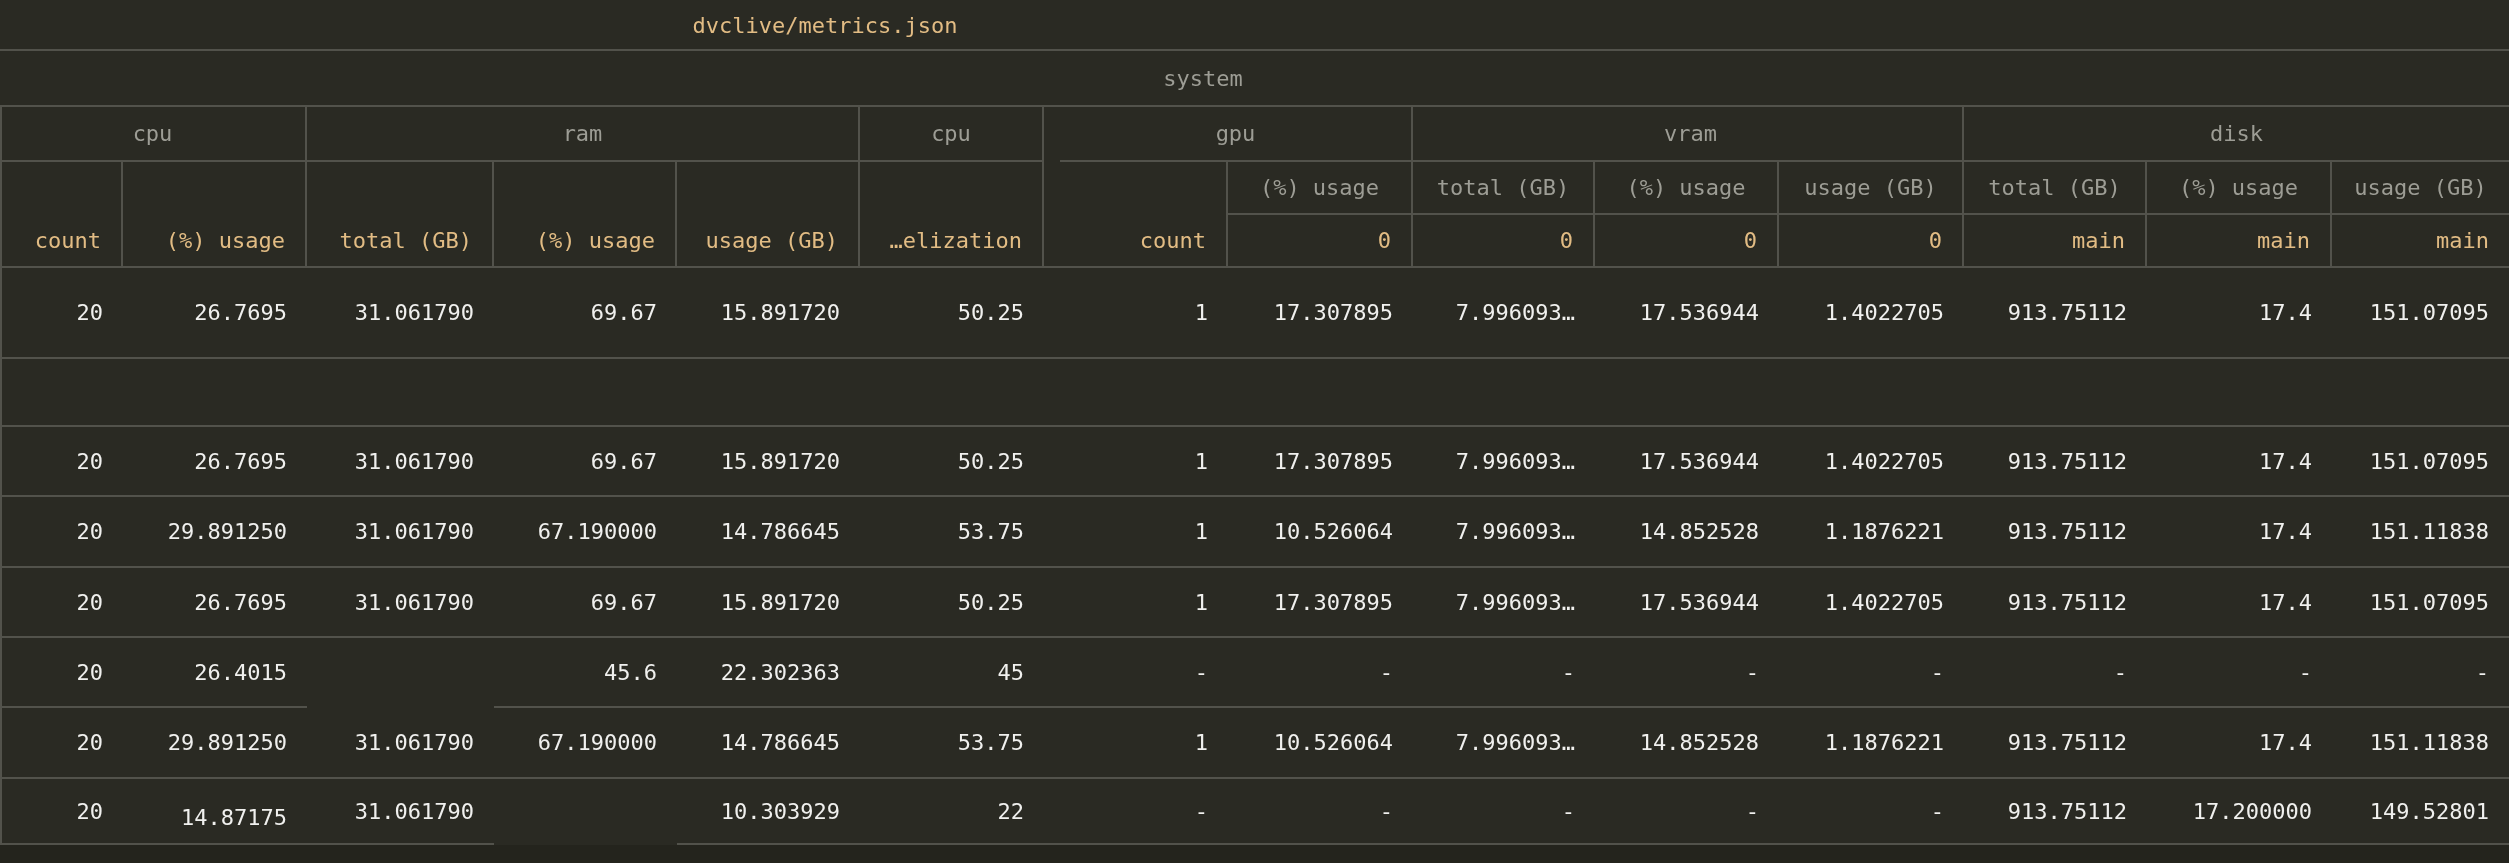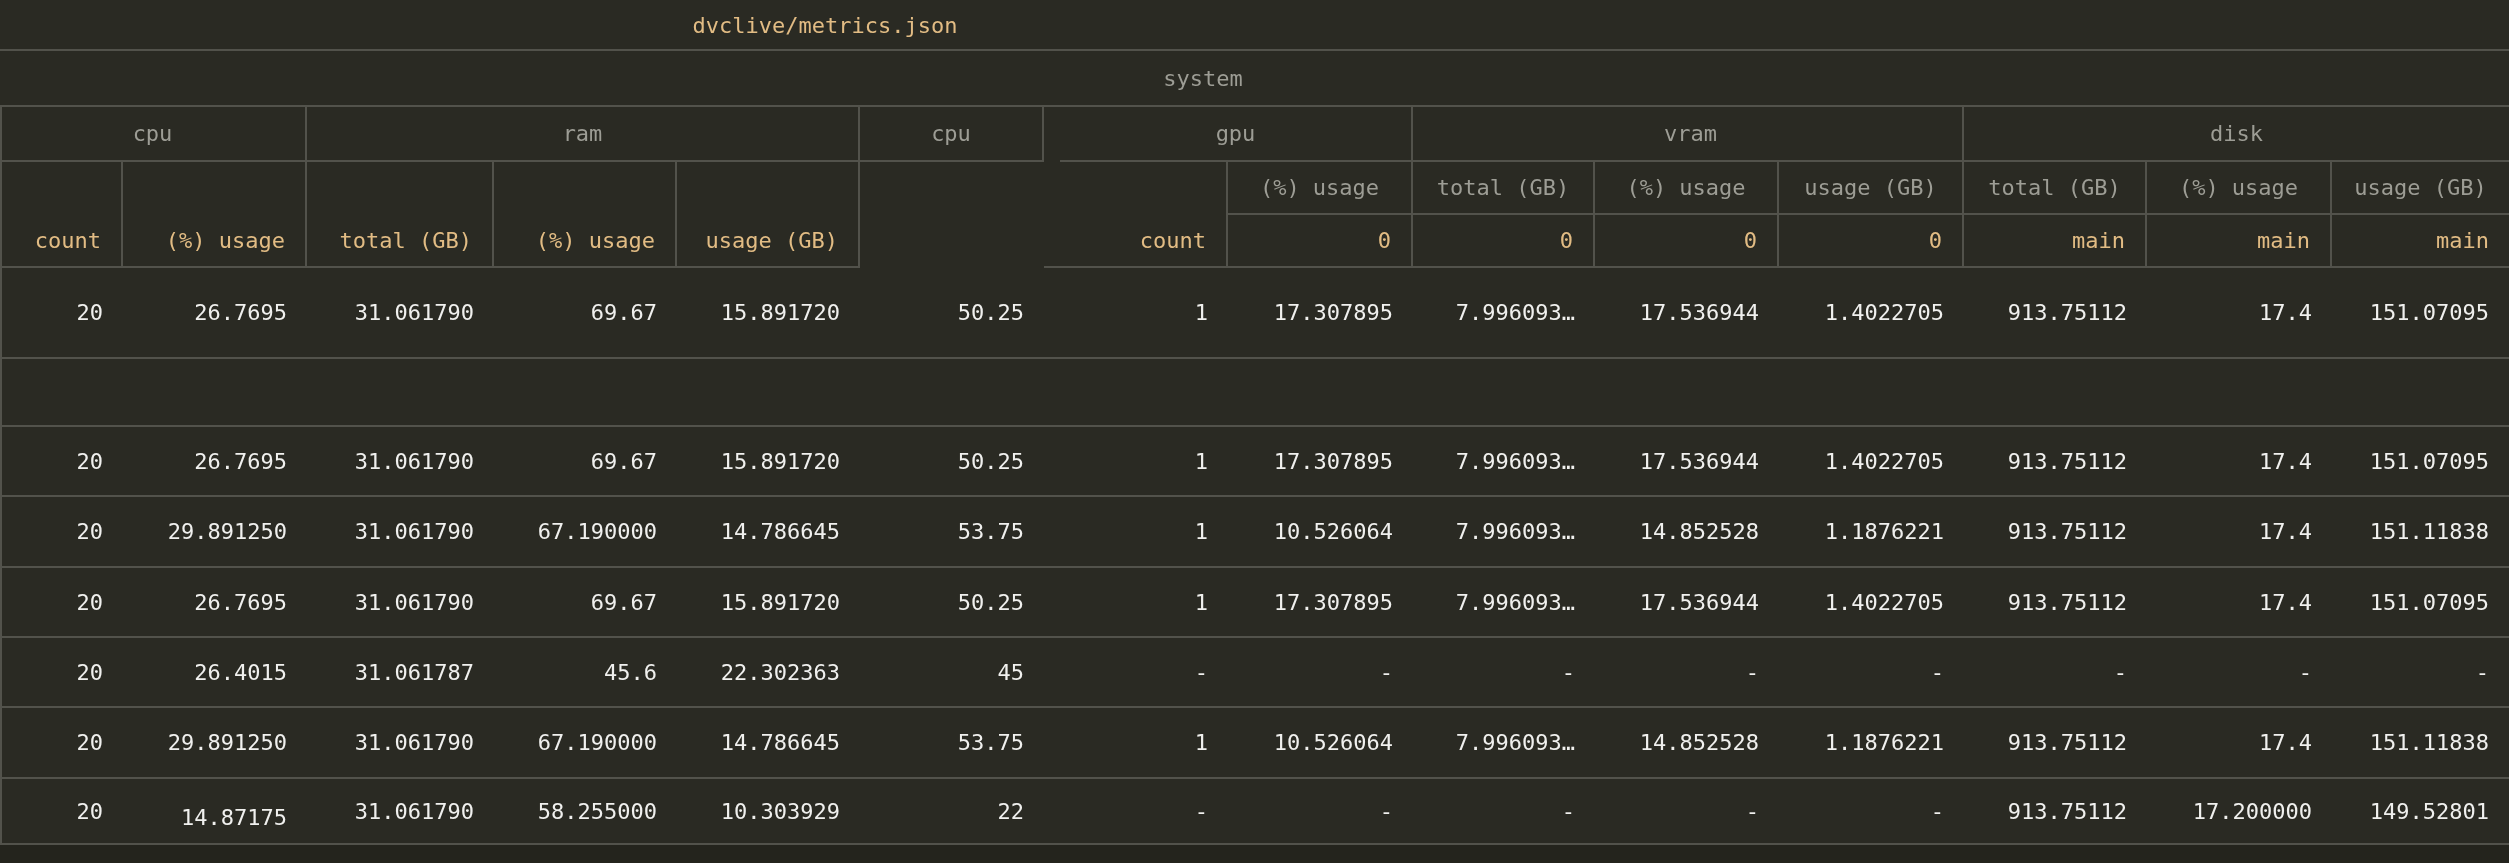--- a/index.html
+++ b/index.html
@@ -96,20 +96,21 @@
       </div>
     <div class="gcell g6">
         <span>disk</span>
       </div>
 
     <div class="hcell m c1 br">count</div>
     <div class="hcell m c2 br">(%) usage</div>
     <div class="hcell m c3 br">total (GB)</div>
     <div class="hcell m c4 br">(%) usage</div>
     <div class="hcell m c5 br">usage (GB)</div>
+    <div class="hcell m c6 br">…elization</div>
     <div class="hcell m c7 br">count</div>
 
     <div class="hcell n c8 br">(%) usage</div>
     <div class="hcell l c8 br">0</div>
 
     <div class="hcell n c9 br">total (GB)</div>
     <div class="hcell l c9 br">0</div>
 
     <div class="hcell n c10 br">(%) usage</div>
     <div class="hcell l c10 br">0</div>
@@ -192,21 +193,20 @@
       <div class="cell" style="grid-area: 10 / 7;">1</div>
       <div class="cell" style="grid-area: 10 / 8;">17.307895</div>
       <div class="cell" style="grid-area: 10 / 9;">7.996093…</div>
       <div class="cell" style="grid-area: 10 / 10;">17.536944</div>
       <div class="cell" style="grid-area: 10 / 11;">1.4022705</div>
       <div class="cell" style="grid-area: 10 / 12;">913.75112</div>
       <div class="cell" style="grid-area: 10 / 13;">17.4</div>
       <div class="cell" style="grid-area: 10 / 14;">151.07095</div>
       <div class="cell" style="grid-area: 11 / 1;">20</div>
       <div class="cell" style="grid-area: 11 / 2;">26.4015</div>
-      <div class="cell" style="grid-area: 11 / 3;">31.061787</div>
       <div class="cell" style="grid-area: 11 / 4;">45.6</div>
       <div class="cell" style="grid-area: 11 / 5;">22.302363</div>
       <div class="cell" style="grid-area: 11 / 6;">45</div>
       <div class="cell" style="grid-area: 11 / 7;">-</div>
       <div class="cell" style="grid-area: 11 / 8;">-</div>
       <div class="cell" style="grid-area: 11 / 9;">-</div>
       <div class="cell" style="grid-area: 11 / 10;">-</div>
       <div class="cell" style="grid-area: 11 / 11;">-</div>
       <div class="cell" style="grid-area: 11 / 12;">-</div>
       <div class="cell" style="grid-area: 11 / 13;">-</div>
@@ -221,21 +221,20 @@
       <div class="cell" style="grid-area: 12 / 8;">10.526064</div>
       <div class="cell" style="grid-area: 12 / 9;">7.996093…</div>
       <div class="cell" style="grid-area: 12 / 10;">14.852528</div>
       <div class="cell" style="grid-area: 12 / 11;">1.1876221</div>
       <div class="cell" style="grid-area: 12 / 12;">913.75112</div>
       <div class="cell" style="grid-area: 12 / 13;">17.4</div>
       <div class="cell" style="grid-area: 12 / 14;">151.11838</div>
       <div class="cell" style="grid-area: 13 / 1;">20</div>
       <div class="cell" style="grid-area: 13 / 2; margin-top: 12px;">14.87175</div>
       <div class="cell" style="grid-area: 13 / 3;">31.061790</div>
-      <div class="cell" style="grid-area: 13 / 4;">58.255000</div>
       <div class="cell" style="grid-area: 13 / 5;">10.303929</div>
       <div class="cell" style="grid-area: 13 / 6;">22</div>
       <div class="cell" style="grid-area: 13 / 7;">-</div>
       <div class="cell" style="grid-area: 13 / 8;">-</div>
       <div class="cell" style="grid-area: 13 / 9;">-</div>
       <div class="cell" style="grid-area: 13 / 10;">-</div>
       <div class="cell" style="grid-area: 13 / 11;">-</div>
       <div class="cell" style="grid-area: 13 / 12;">913.75112</div>
       <div class="cell" style="grid-area: 13 / 13;">17.200000</div>
       <div class="cell" style="grid-area: 13 / 14;">149.52801</div>

